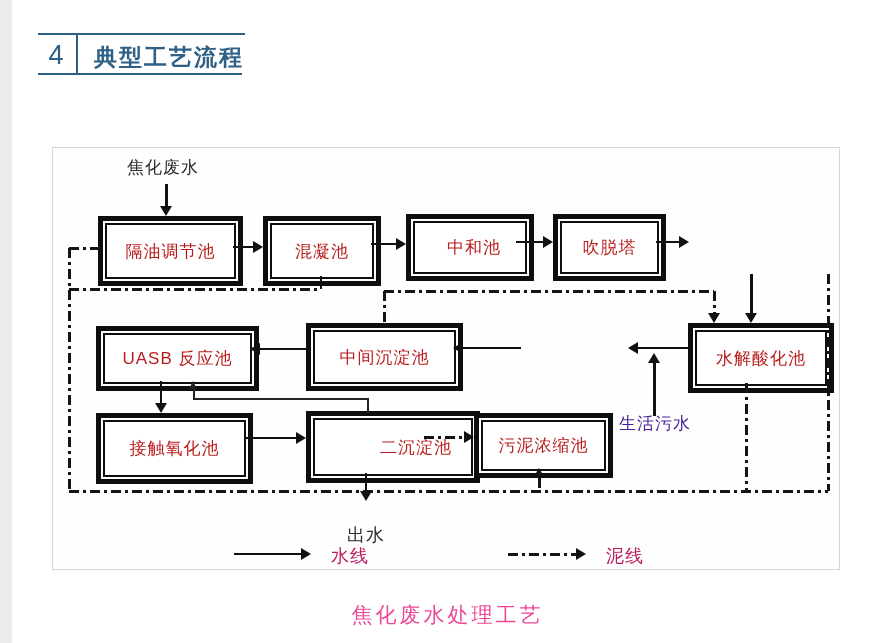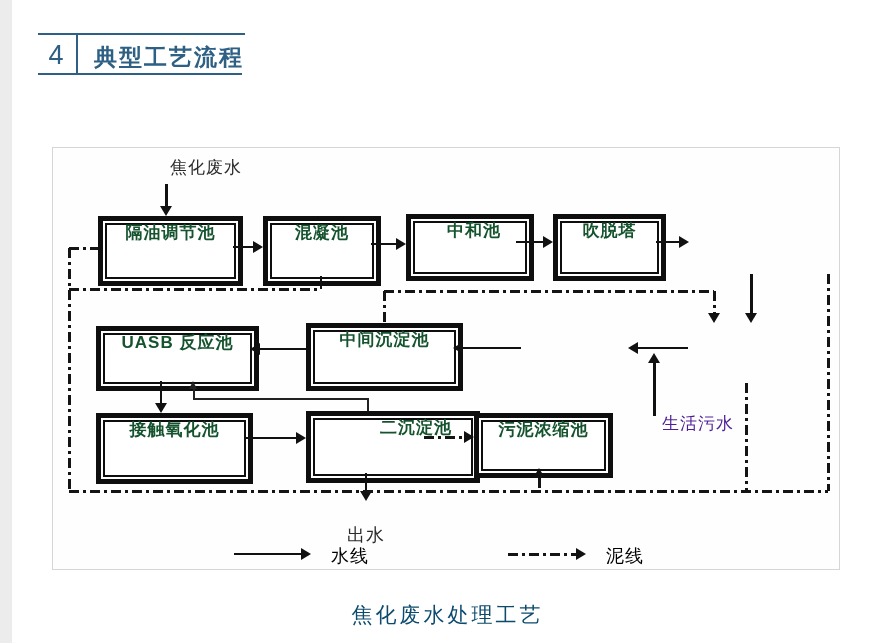--- a/index.html
+++ b/index.html
@@ -14,43 +14,43 @@
   .hdr-line{background:#2d6084;height:2px;}
   .hdr-vline{background:#2d6084;width:2px;}
   .hdr-num{color:#2d6084;font-size:27px;font-weight:500;text-align:center;}
   .hdr-title{color:#2d6084;font-size:23px;font-weight:bold;letter-spacing:2px;}
   
   .frame{left:52px;top:147px;width:786px;height:421px;border:1px solid #d6d6d6;background:#fefefe;}
   
   .pbox{
     position:absolute;border:5px solid #0e0e0e;background:#fff;
     box-shadow:inset 0 0 0 2px #ffffff, inset 0 0 0 4px #0e0e0e;
-    display:flex;align-items:flex-start;justify-content:center;
-    font-size:17px;font-weight:700;color:#14532d;letter-spacing:1px;white-space:nowrap;
+    display:flex;align-items:center;justify-content:center;
+    font-size:17px;font-weight:400;color:#b91c1c;letter-spacing:1px;white-space:nowrap;
   }
   
   .hl{position:absolute;height:2.5px;background:#111;}
   .vl{position:absolute;width:2.5px;background:#111;}
   .thin-h{position:absolute;height:1.5px;background:#222;}
   .thin-v{position:absolute;width:1.5px;background:#222;}
   .dd-h{position:absolute;height:3px;
     background:repeating-linear-gradient(90deg,#141414 0 10px,transparent 10px 14px,#141414 14px 17px,transparent 17px 21px);}
   .dd-v{position:absolute;width:3px;
     background:repeating-linear-gradient(180deg,#141414 0 10px,transparent 10px 14px,#141414 14px 17px,transparent 17px 21px);}
   
   .ah{position:absolute;width:0;height:0;}
   .ah-r{border-top:6px solid transparent;border-bottom:6px solid transparent;border-left:10px solid #111;}
   .ah-l{border-top:6px solid transparent;border-bottom:6px solid transparent;border-right:10px solid #111;}
   .ah-d{border-left:6px solid transparent;border-right:6px solid transparent;border-top:10px solid #111;}
   .ah-u{border-left:6px solid transparent;border-right:6px solid transparent;border-bottom:10px solid #111;}
   .ah-u-sm{border-left:4.5px solid transparent;border-right:4.5px solid transparent;border-bottom:8px solid #222;}
   
-  .dlabel{position:absolute;font-size:17px;color:#2b2b2b;letter-spacing:1px;white-space:nowrap;margin-left:43px;}
-  .legend-label{position:absolute;font-size:18px;color:#000000;letter-spacing:1px;white-space:nowrap;}
-  .caption{left:0;top:601px;width:895px;text-align:center;font-size:21px;color:#0c4a6e;letter-spacing:3px;}
+  .dlabel{position:absolute;font-size:17px;color:#2b2b2b;letter-spacing:1px;white-space:nowrap;}
+  .legend-label{position:absolute;font-size:18px;color:#be185d;letter-spacing:1px;white-space:nowrap;}
+  .caption{left:0;top:601px;width:895px;text-align:center;font-size:21px;color:#ec4899;letter-spacing:3px;}
 </style>
 </head>
 <body>
 
 <div class="abs page-strip"></div>
 
 <div class="abs hdr-line" style="left:38px;top:33px;width:207px;"></div>
 <div class="abs hdr-vline" style="left:76px;top:33px;height:41px;"></div>
 <div class="abs hdr-num" style="left:40px;top:40px;width:32px;">4</div>
 <div class="abs hdr-title" style="left:94px;top:42px;">典型工艺流程</div>
@@ -85,20 +85,23 @@
   <div class="ah ah-r" style="left:626px;top:88px;"></div>
 
   <div class="vl" style="left:697px;top:126px;height:39px;"></div>
   <div class="ah ah-d" style="left:692px;top:165px;"></div>
 
   <div class="pbox" style="left:43px;top:178px;width:153px;height:55px;">
       <span>UASB 反应池</span>
     </div>
   <div class="pbox" style="left:253px;top:175px;width:147px;height:58px;">
       <span>中间沉淀池</span>
+    </div>
+  <div class="pbox" style="left:635px;top:175px;width:136px;height:60px;">
+      <span>水解酸化池</span>
     </div>
 
   <div class="hl" style="left:585px;top:198.75px;width:50px;"></div>
   <div class="ah ah-l" style="left:575px;top:194px;"></div>
   <div class="hl" style="left:410px;top:198.75px;width:58px;"></div>
   <div class="ah ah-l" style="left:400px;top:194px;"></div>
   <div class="hl" style="left:207px;top:199.75px;width:46px;"></div>
   <div class="ah ah-l" style="left:197px;top:195px;"></div>
 
   <div class="vl" style="left:106.75px;top:233px;height:22px;"></div>

